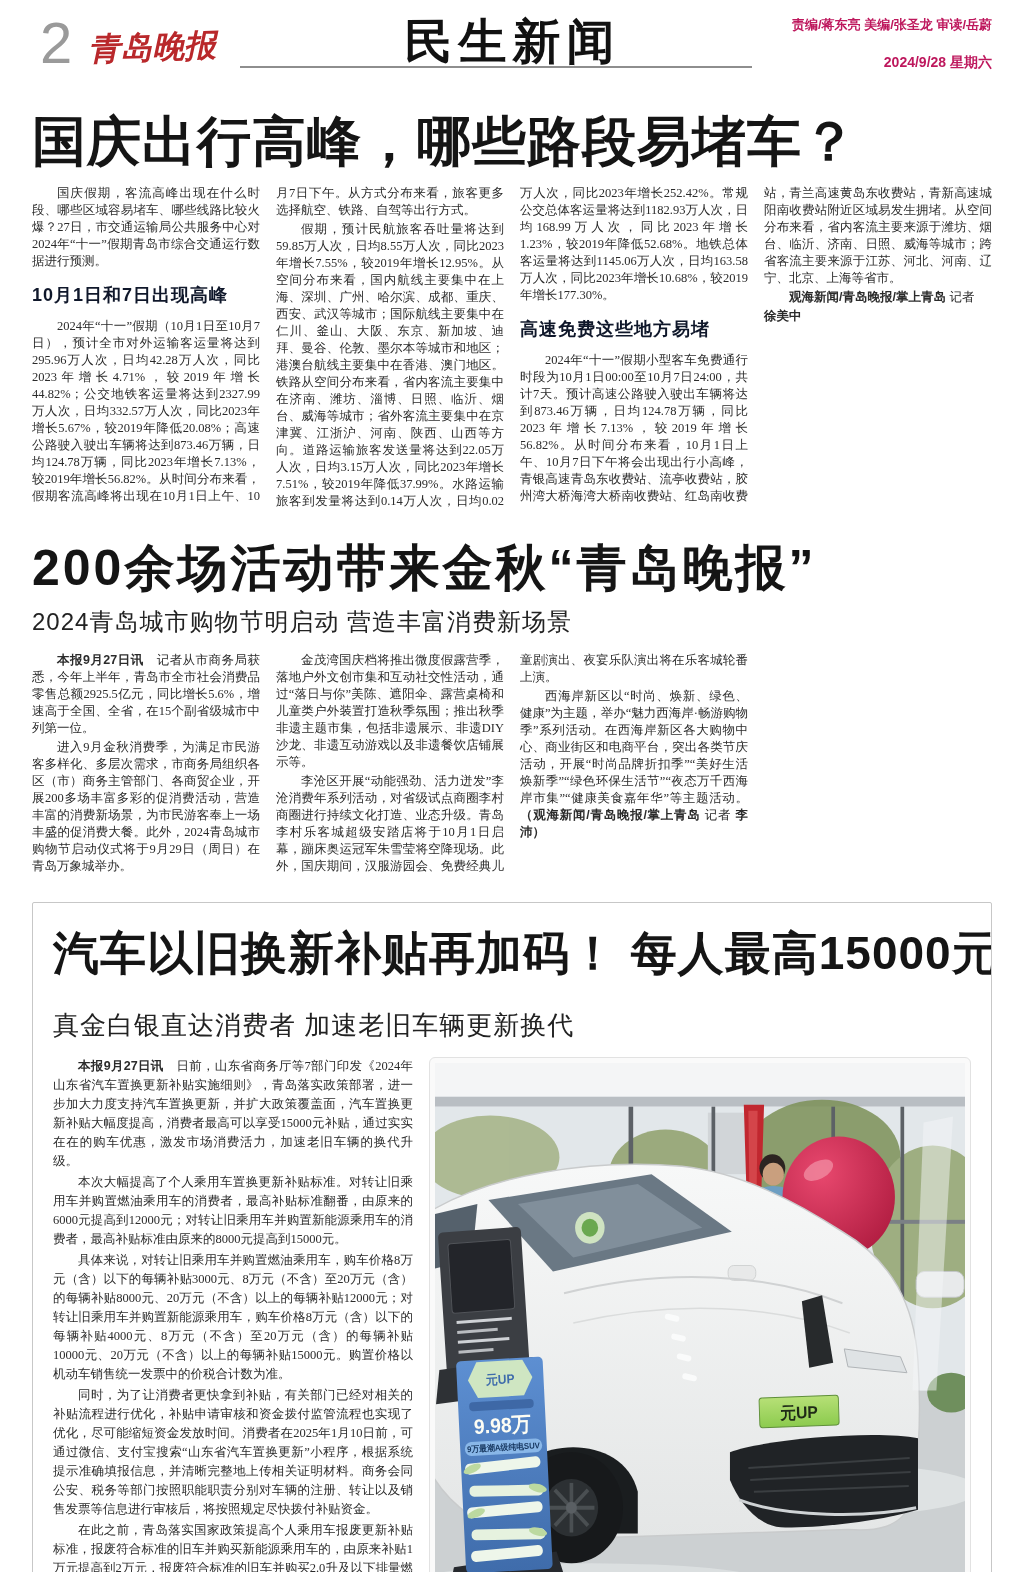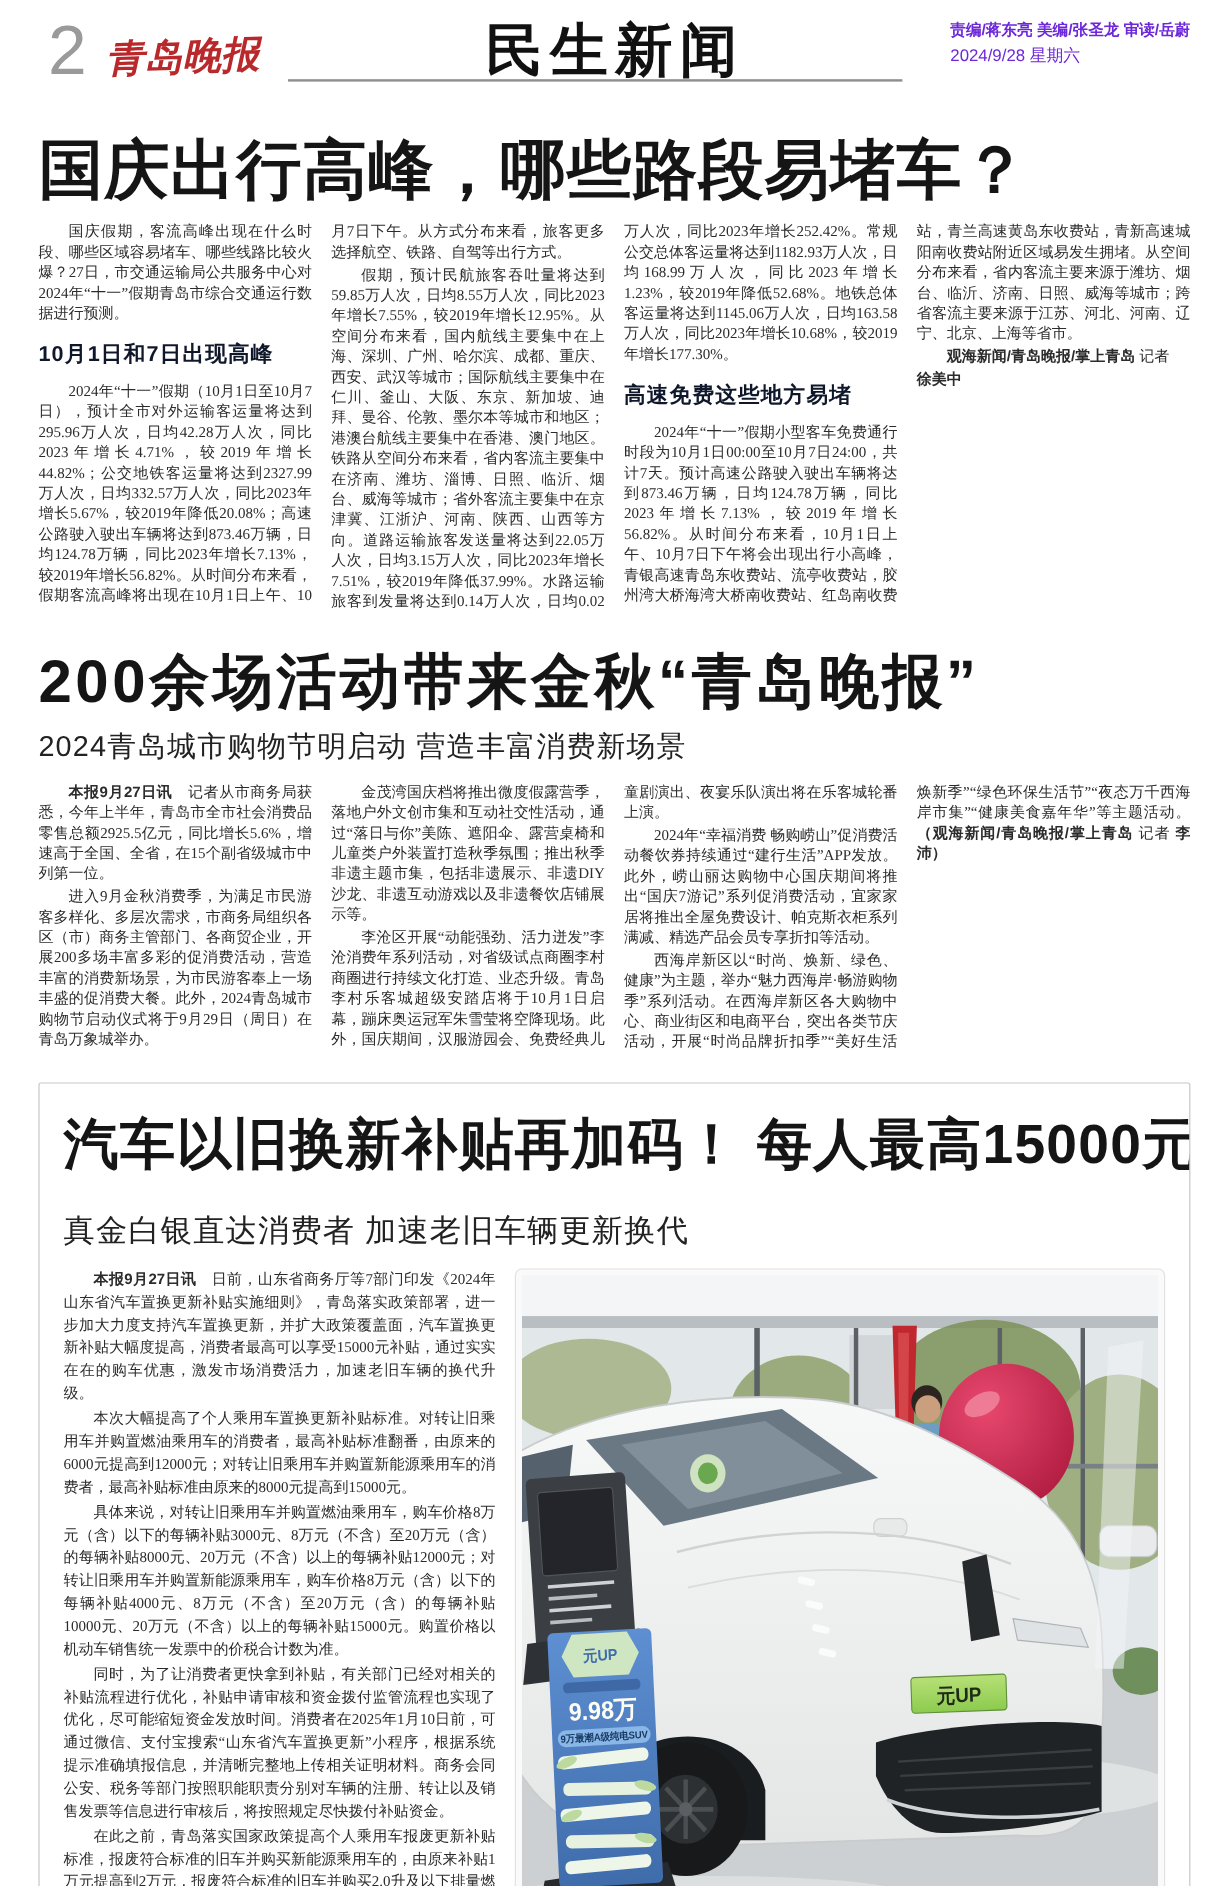--- a/index.html
+++ b/index.html
@@ -8,23 +8,23 @@
 
   
   .hdr{position:relative;height:92px;}
   .hdr-left{position:absolute;left:8px;top:14px;display:flex;align-items:flex-start;}
   .page-num{font-size:58px;line-height:58px;color:#9a9a9a;font-weight:500;margin-right:16px;}
   .masthead{font-family:"Liberation Serif",serif;font-style:italic;font-weight:bold;
             font-size:32px;line-height:34px;color:#b9282b;margin-top:16px;transform:rotate(-2deg);}
   .hdr-center{position:absolute;left:1px;right:0;top:10px;text-align:center;
               font-size:48px;font-weight:900;letter-spacing:6px;color:#111;}
   .hdr-rule{position:absolute;left:208px;right:240px;top:66px;height:2px;background:#8e8e8e;}
-  .hdr-right{position:absolute;right:0;top:16px;text-align:left;color:#6d28d9;}
+  .hdr-right{position:absolute;right:0;top:16px;text-align:right;color:#be185d;}
   .hdr-editors{font-size:13px;font-weight:700;}
-  .hdr-date{font-size:14px;font-weight:400;margin-top:4px;}
+  .hdr-date{font-size:14px;font-weight:700;margin-top:20px;}
 
   
   .a1-hl{font-size:54px;font-weight:900;letter-spacing:1px;color:#151515;
          margin:14px 0 6px;white-space:nowrap;}
   .a1-sub{font-size:25px;font-weight:500;color:#222;margin:2px 0 16px;letter-spacing:1px;}
   .a2-hl{font-size:50px;font-weight:900;letter-spacing:3px;color:#151515;margin:18px 0 4px;white-space:nowrap;}
   .a2-sub{font-size:24px;font-weight:500;color:#222;margin:2px 0 14px;letter-spacing:1px;}
   .a3-hl{font-size:46px;font-weight:900;letter-spacing:1px;color:#151515;margin:4px 0 23px;white-space:nowrap;}
   .a3-sub{font-size:26px;font-weight:500;color:#222;margin:0 0 14px;letter-spacing:1px;}
 
@@ -84,21 +84,20 @@
   </div>
 
   <div class="news">
     <div class="a2-hl">200余场活动带来金秋“青岛晚报”</div>
     <div class="a2-sub">2024青岛城市购物节明启动  营造丰富消费新场景</div>
     <div class="cols4 a2-body">
       <p><span class="leadin">本报9月27日讯　</span><span>记者从市商务局获悉，今年上半年，青岛市全市社会消费品零售总额2925.5亿元，同比增长5.6%，增速高于全国、全省，在15个副省级城市中列第一位。</span></p>
       <p>进入9月金秋消费季，为满足市民游客多样化、多层次需求，市商务局组织各区（市）商务主管部门、各商贸企业，开展200多场丰富多彩的促消费活动，营造丰富的消费新场景，为市民游客奉上一场丰盛的促消费大餐。此外，2024青岛城市购物节启动仪式将于9月29日（周日）在青岛万象城举办。</p>
       <p>金茂湾国庆档将推出微度假露营季，落地户外文创市集和互动社交性活动，通过“落日与你”美陈、遮阳伞、露营桌椅和儿童类户外装置打造秋季氛围；推出秋季非遗主题市集，包括非遗展示、非遗DIY沙龙、非遗互动游戏以及非遗餐饮店铺展示等。</p>
       <p>李沧区开展“动能强劲、活力迸发”李沧消费年系列活动，对省级试点商圈李村商圈进行持续文化打造、业态升级。青岛李村乐客城超级安踏店将于10月1日启幕，蹦床奥运冠军朱雪莹将空降现场。此外，国庆期间，汉服游园会、免费经典儿童剧演出、夜宴乐队演出将在乐客城轮番上演。</p>
-      <p>2024年“幸福消费 畅购崂山”促消费活动餐饮券持续通过“建行生活”APP发放。此外，崂山丽达购物中心国庆期间将推出“国庆7游记”系列促消费活动，宜家家居将推出全屋免费设计、帕克斯衣柜系列满减、精选产品会员专享折扣等活动。</p>
       <p><span>西海岸新区以“时尚、焕新、绿色、健康”为主题，举办“魅力西海岸·畅游购物季”系列活动。在西海岸新区各大购物中心、商业街区和电商平台，突出各类节庆活动，开展“时尚品牌折扣季”“美好生活焕新季”“绿色环保生活节”“夜态万千西海岸市集”“健康美食嘉年华”等主题活动。</span><b class="byline">（观海新闻/青岛晚报/掌上青岛</b><span class="byline"> 记者 </span><b class="byline">李沛）</b></p>
     </div>
   </div>
 
   <div class="a3-box news">
     <div class="a3-hl">汽车以旧换新补贴再加码！ 每人最高15000元</div>
     <div class="a3-sub">真金白银直达消费者  加速老旧车辆更新换代</div>
     <div class="a3-flex">
       <div class="a3-text">
         <p><span class="leadin">本报9月27日讯　</span><span>日前，山东省商务厅等7部门印发《2024年山东省汽车置换更新补贴实施细则》，青岛落实政策部署，进一步加大力度支持汽车置换更新，并扩大政策覆盖面，汽车置换更新补贴大幅度提高，消费者最高可以享受15000元补贴，通过实实在在的购车优惠，激发市场消费活力，加速老旧车辆的换代升级。</span></p>

